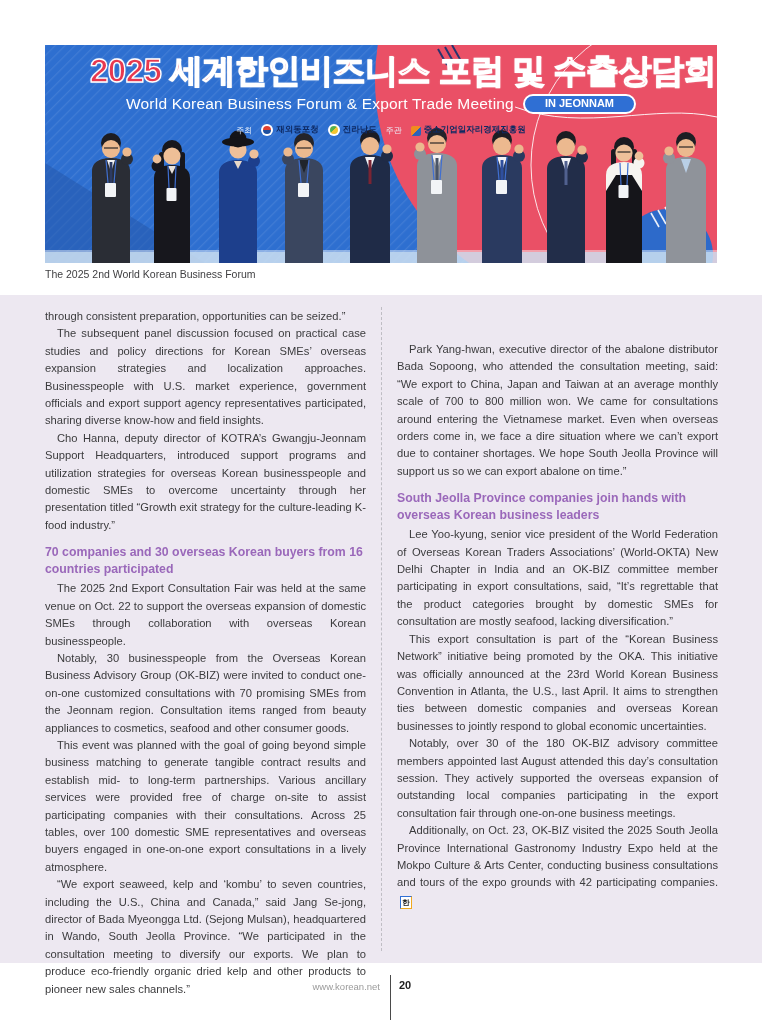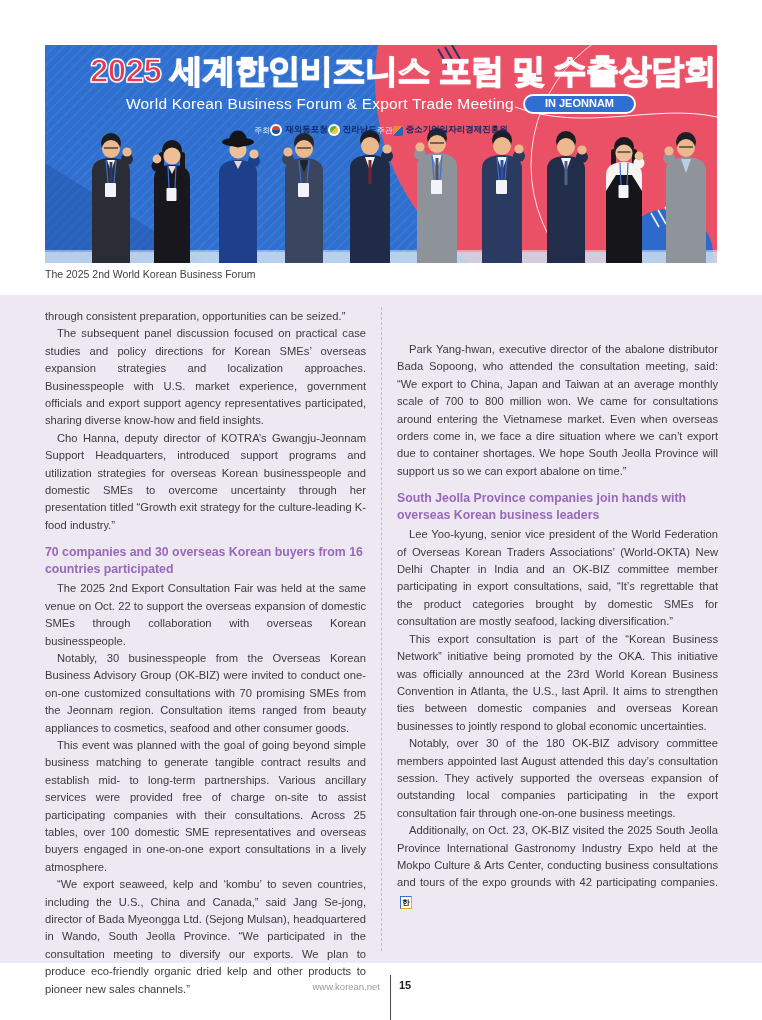--- a/index.html
+++ b/index.html
@@ -17,21 +17,21 @@
     -webkit-text-stroke:1.3px #ffffff;text-shadow:0 0 2px rgba(255,255,255,.85);
     white-space:nowrap;
     padding-left:44px;
   }
   .subrow{position:absolute;top:49px;left:0;right:0;display:flex;justify-content:center;align-items:center;gap:9px;}
   .banner-subtitle{color:#ffffff;font-size:15.5px;font-weight:500;letter-spacing:.2px;white-space:nowrap;}
   .loc-badge{
     background:#2f6fd4;border:2px solid #ffffff;color:#ffffff;font-weight:bold;
     font-size:11px;line-height:13px;padding:1px 20px 2px;border-radius:999px;white-space:nowrap;
   }
-  .logosrow{position:absolute;top:79px;left:0;right:0;display:flex;justify-content:center;align-items:center;}
+  .logosrow{position:absolute;top:79px;left:0;right:0;display:flex;justify-content:center;align-items:center;gap:9px;}
   .org-label{color:#eaf1fc;font-size:8px;}
   .chip{display:flex;align-items:flex-end;gap:3px;color:#0e2a63;font-weight:bold;font-size:8.5px;white-space:nowrap;}
   .emb-round{width:12px;height:12px;border-radius:50%;background:#ffffff;display:flex;align-items:center;justify-content:center;}
   .emb-round i{display:block;width:8px;height:8px;border-radius:50%;background:linear-gradient(180deg,#e0402f 48%,#1d4f9e 52%);}
   .emb-round.leaf i{background:linear-gradient(135deg,#58b14c 50%,#f3c531 50%);}
   .emb-sq{width:10px;height:10px;border-radius:2px;background:linear-gradient(135deg,#f08c1e 50%,#2e62b8 50%);}
 
   
   .caption{position:absolute;left:45px;top:268px;font-size:10.5px;color:#3f3f41;}
 
@@ -254,13 +254,13 @@
     <h3 class="subhead">South Jeolla Province companies join hands with overseas Korean business leaders</h3>
     <p class="para ind">Lee Yoo-kyung, senior vice president of the World Federation of Overseas Korean Traders Associations’ (World-OKTA) New Delhi Chapter in India and an OK-BIZ committee member participating in export consultations, said, “It’s regrettable that the product categories brought by domestic SMEs for consultation are mostly seafood, lacking diversification.”</p>
     <p class="para ind">This export consultation is part of the “Korean Business Network” initiative being promoted by the OKA. This initiative was officially announced at the 23rd World Korean Business Convention in Atlanta, the U.S., last April. It aims to strengthen ties between domestic companies and overseas Korean businesses to jointly respond to global economic uncertainties.</p>
     <p class="para ind">Notably, over 30 of the 180 OK-BIZ advisory committee members appointed last August attended this day’s consultation session. They actively supported the overseas expansion of outstanding local companies participating in the export consultation fair through one-on-one business meetings.</p>
     <p class="para ind"><span>Additionally, on Oct. 23, OK-BIZ visited the 2025 South Jeolla Province International Gastronomy Industry Expo held at the Mokpo Culture &amp; Arts Center, conducting business consultations and tours of the expo grounds with 42 participating companies.</span><span class="endmark">한</span></p>
   </div>
 </div>
 
 <div class="footer-url">www.korean.net</div>
 <div class="footer-line"></div>
-<div class="footer-page">15</div>
+<div class="footer-page">20</div>
 
 </body></html>

